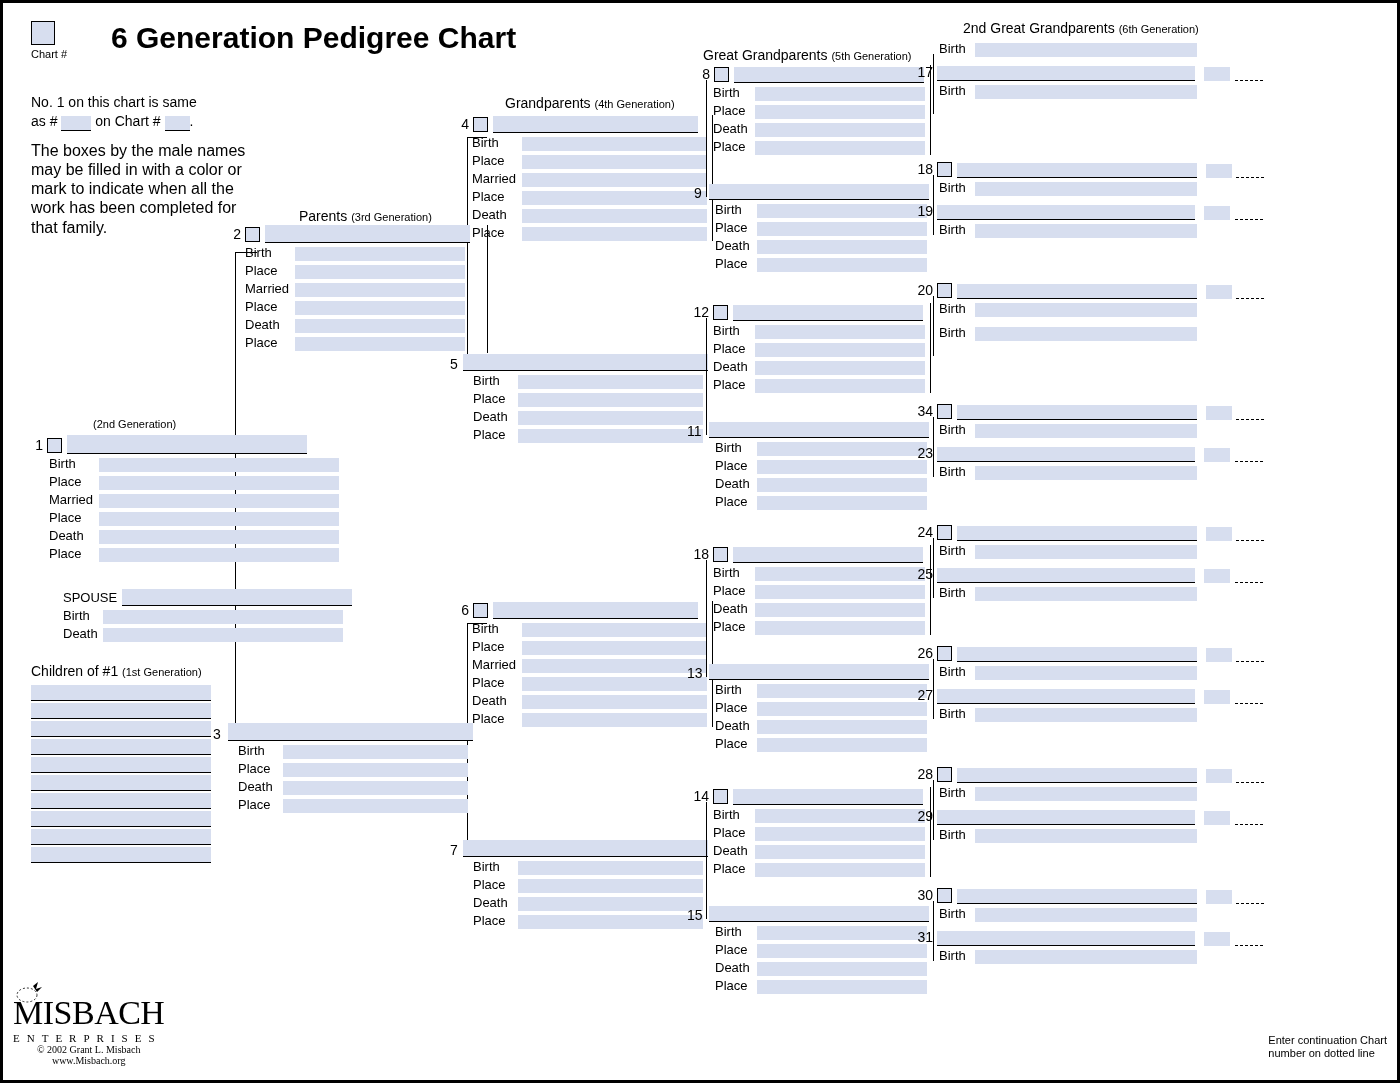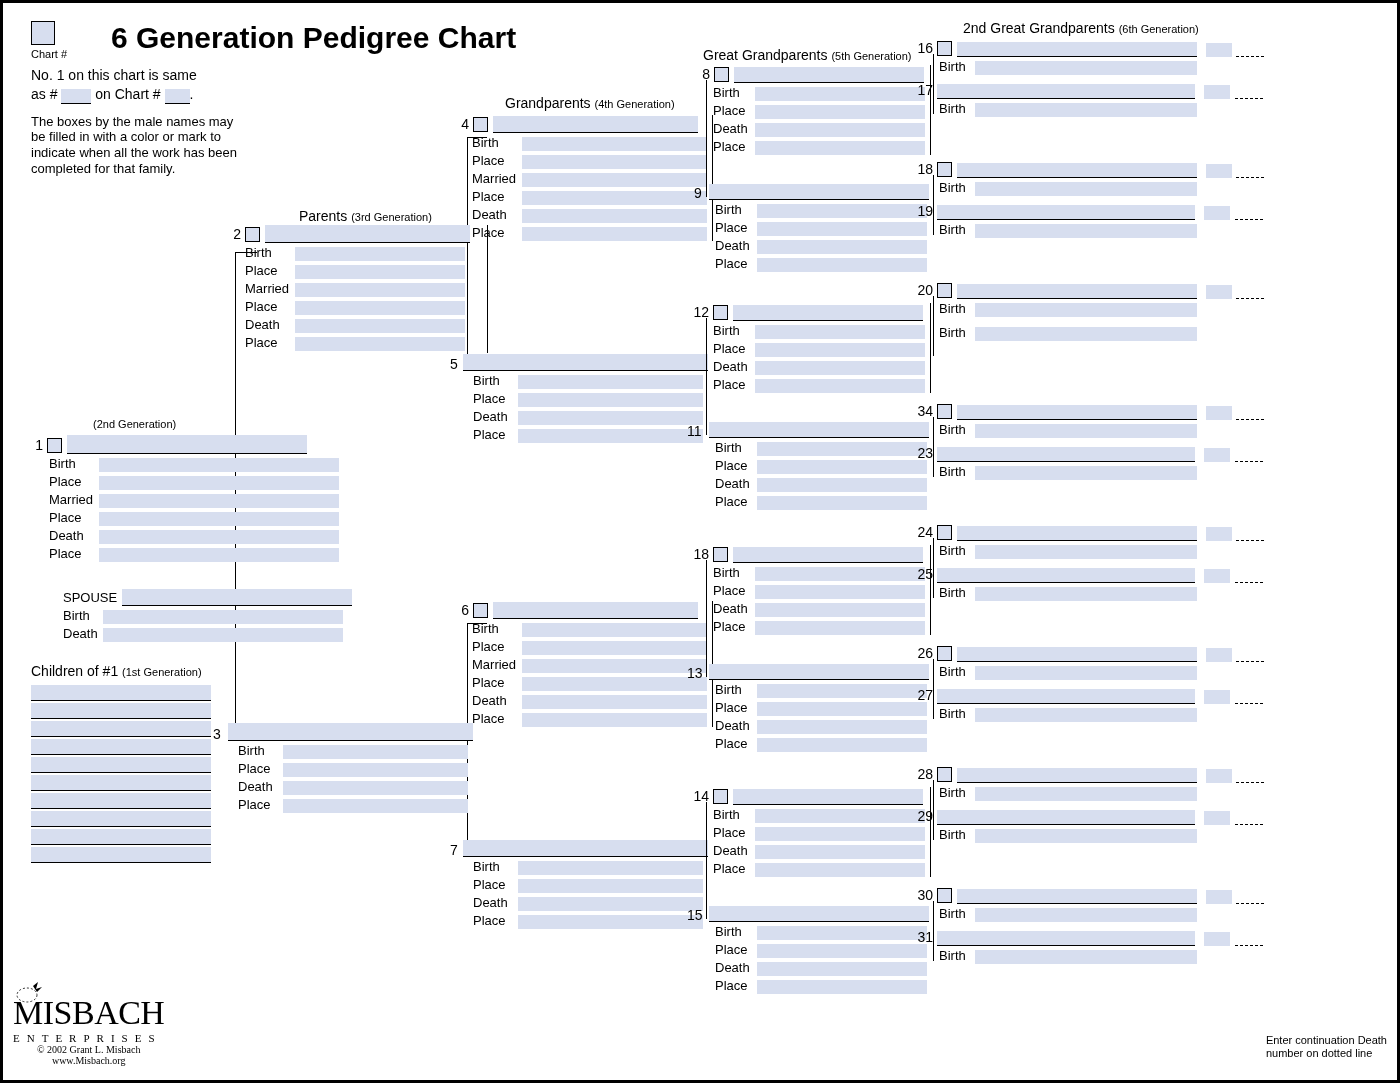--- a/index.html
+++ b/index.html
@@ -12,23 +12,23 @@
   .small{font-size:11px;}
   .row{white-space:nowrap;}
   .box{position:absolute;}
   .under{border-bottom:1px solid #000;display:inline-block;}
   .logo{position:absolute;left:10px;bottom:14px;font-family:"Times New Roman",serif;}
   .logo .name{font-size:34px;letter-spacing:-0.5px;font-weight:500;}
   .logo .ent{font-size:11px;letter-spacing:7px;}
   .logo .copy{font-size:10px;text-align:center;}
   .title{position:absolute;top:18px;left:108px;font-size:30px;font-weight:600;}
   .chartnum{position:absolute;top:18px;left:28px;font-size:14px;}
-  .note{position:absolute;top:63px;left:28px;width:220px;}
+  .note{position:absolute;top:90px;left:28px;width:220px;}
   .note1{font-size:14px;line-height:1.35;}
-  .note2{font-size:13px;line-height:1.2;margin-top:10px;}
+  .note2{font-size:16px;line-height:1.2;margin-top:10px;}
   .dash{display:inline-block;border-bottom:1px dashed #000;height:12px;vertical-align:bottom;}
   .contnote{position:absolute;right:10px;bottom:20px;font-size:11px;text-align:left;line-height:1.2;}
   .vline{position:absolute;border-left:1px solid #000;}
   .hline{position:absolute;border-top:1px solid #000;}
 </style>
 </head>
 <body>
 
 <div class="sheet">
 
@@ -233,21 +233,20 @@
   <div class="box" style="top:901px;left:706px;width:220px;">
     <div class="row"><span class="fill under" style="width:220px;height:15px;"></span></div>
     <div class="row" style="margin-left:6px;"><span class="label" style="display:inline-block;width:42px;">Birth</span><span class="fill" style="width:170px;"></span></div>
     <div class="row" style="margin-left:6px;"><span class="label" style="display:inline-block;width:42px;">Place</span><span class="fill" style="width:170px;"></span></div>
     <div class="row" style="margin-left:6px;"><span class="label" style="display:inline-block;width:42px;">Death</span><span class="fill" style="width:170px;"></span></div>
     <div class="row" style="margin-left:6px;"><span class="label" style="display:inline-block;width:42px;">Place</span><span class="fill" style="width:170px;"></span></div>
   </div>
 
   <div id="gen6">
       <div class="box" style="top: 36px; left: 912px; width: 450px;">
-        <div class="row"><span class="num" style="position:static;display:inline-block;width:18px;">16</span> <span class="marker"></span> <span class="fill under" style="width:240px;height:14px;"></span> &nbsp;<span class="fill" style="width:26px;height:14px;"></span> <span class="dash" style="width:28px;"></span></div>
         <div class="row" style="margin-left:24px;"><span class="label" style="display:inline-block;width:36px;">Birth</span><span class="fill" style="width:222px;"></span></div>
         <div style="position:absolute;top:15px;left:18px;border-left:1px solid #000;height:60px;"></div>
         <div style="height:6px;"></div>
         <div class="row"><span class="num" style="position:static;display:inline-block;width:18px;">17</span> <span class="fill under" style="width:258px;height:14px;"></span> &nbsp;<span class="fill" style="width:26px;height:14px;"></span> <span class="dash" style="width:28px;"></span></div>
         <div class="row" style="margin-left:24px;"><span class="label" style="display:inline-block;width:36px;">Birth</span><span class="fill" style="width:222px;"></span></div>
       </div>
       <div class="box" style="top: 157px; left: 912px; width: 450px;">
         <div class="row"><span class="num" style="position:static;display:inline-block;width:18px;">18</span> <span class="marker"></span> <span class="fill under" style="width:240px;height:14px;"></span> &nbsp;<span class="fill" style="width:26px;height:14px;"></span> <span class="dash" style="width:28px;"></span></div>
         <div class="row" style="margin-left:24px;"><span class="label" style="display:inline-block;width:36px;">Birth</span><span class="fill" style="width:222px;"></span></div>
         <div style="position:absolute;top:15px;left:18px;border-left:1px solid #000;height:60px;"></div>
@@ -298,21 +297,21 @@
         <div class="row"><span class="num" style="position:static;display:inline-block;width:18px;">30</span> <span class="marker"></span> <span class="fill under" style="width:240px;height:14px;"></span> &nbsp;<span class="fill" style="width:26px;height:14px;"></span> <span class="dash" style="width:28px;"></span></div>
         <div class="row" style="margin-left:24px;"><span class="label" style="display:inline-block;width:36px;">Birth</span><span class="fill" style="width:222px;"></span></div>
         <div style="position:absolute;top:15px;left:18px;border-left:1px solid #000;height:60px;"></div>
         <div style="height:6px;"></div>
         <div class="row"><span class="num" style="position:static;display:inline-block;width:18px;">31</span> <span class="fill under" style="width:258px;height:14px;"></span> &nbsp;<span class="fill" style="width:26px;height:14px;"></span> <span class="dash" style="width:28px;"></span></div>
         <div class="row" style="margin-left:24px;"><span class="label" style="display:inline-block;width:36px;">Birth</span><span class="fill" style="width:222px;"></span></div>
       </div>
     </div>
 
   <div class="contnote">
-    <span>Enter continuation Death</span><br><span>number on dotted line</span>
+    <span>Enter continuation Chart</span><br><span>number on dotted line</span>
   </div>
 
   <div class="logo">
     <svg width="30" height="22" style="position:absolute;top:-12px;left:2px;" viewBox="0 0 30 22">
         <ellipse cx="12" cy="13" rx="10" ry="7" fill="none" stroke="#000" stroke-width="0.8" stroke-dasharray="2 2"></ellipse>
         <path d="M18 4 L23 0 L21 7 L27 5 L22 10 Z" fill="#000"></path>
       </svg>
     <div class="name">MISBACH</div>
     <div class="ent">ENTERPRISES</div>
     <div class="copy">© 2002 Grant L. Misbach</div>

